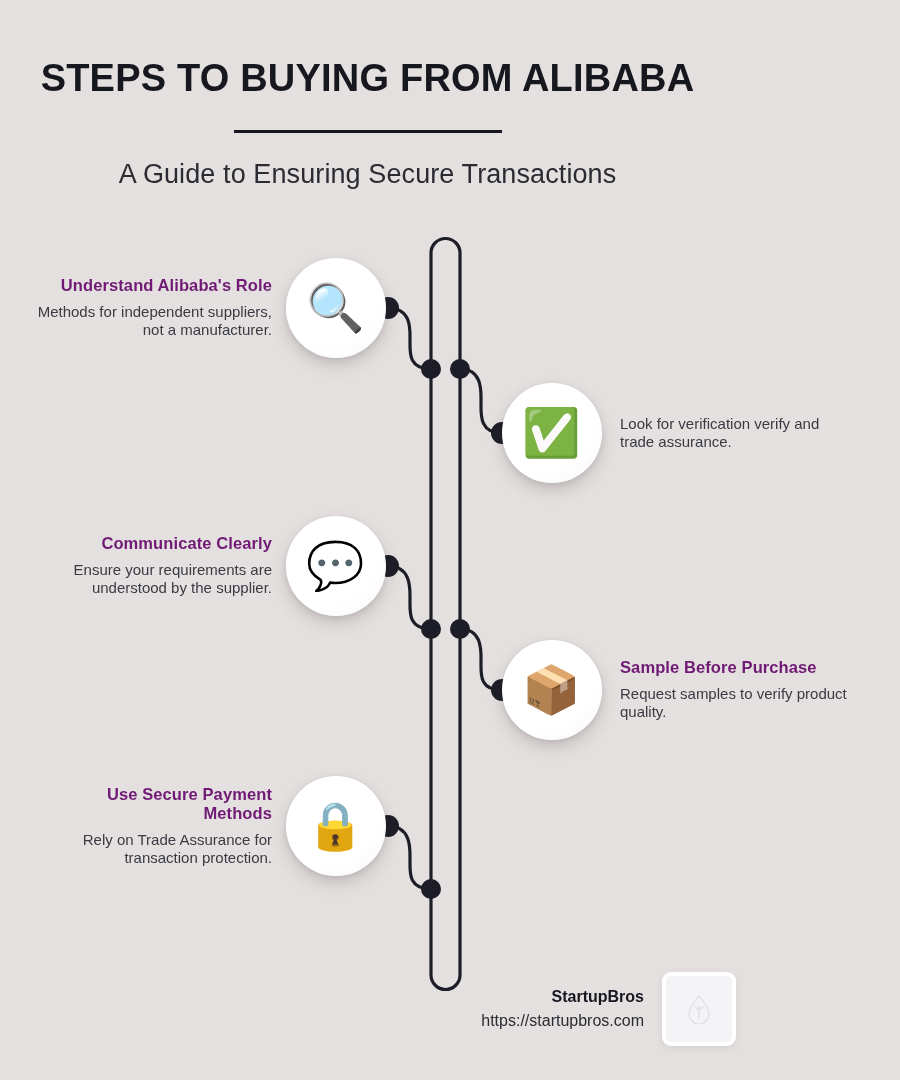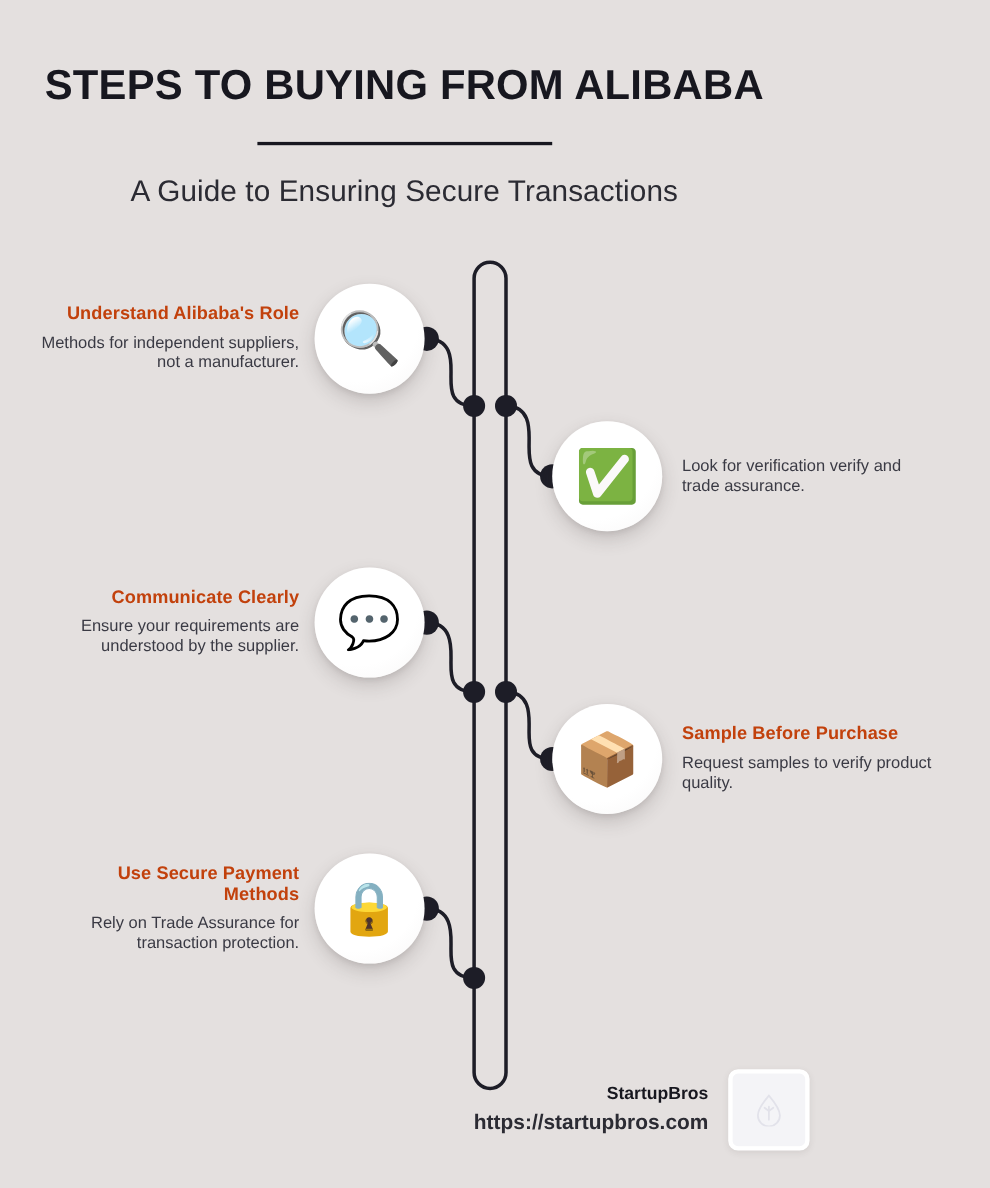--- a/index.html
+++ b/index.html
@@ -97,21 +97,21 @@
     text-align: right;
     padding-right: 14px;
   }
   .step.right .step-text {
     text-align: left;
     padding-left: 18px;
   }
   .step-title {
     font-size: 16.5px;
     font-weight: 700;
-    color: #c2410c;
+    color: #701a75;
     line-height: 1.18;
     margin: 0 0 7px 0;
     letter-spacing: 0.1px;
   }
   .step-desc {
     font-size: 15px;
     font-weight: 400;
     color: #3a3a44;
     line-height: 1.23;
     margin: 0;
@@ -151,22 +151,22 @@
     text-align: right;
     padding-right: 18px;
   }
   .footer-brand {
     font-size: 16px;
     font-weight: 700;
     color: #17171f;
     line-height: 1.5;
   }
   .footer-url {
-    font-size: 19px;
-    font-weight: 700;
+    font-size: 16px;
+    font-weight: 400;
     color: #2b2b33;
     line-height: 1.5;
   }
   .footer-logo {
     width: 74px;
     height: 74px;
     border-radius: 9px;
     background: #f4f4f7;
     border: 4px solid #ffffff;
     box-sizing: border-box;

